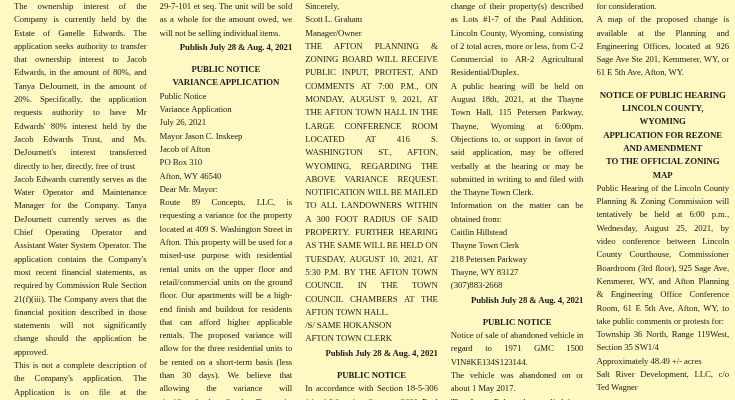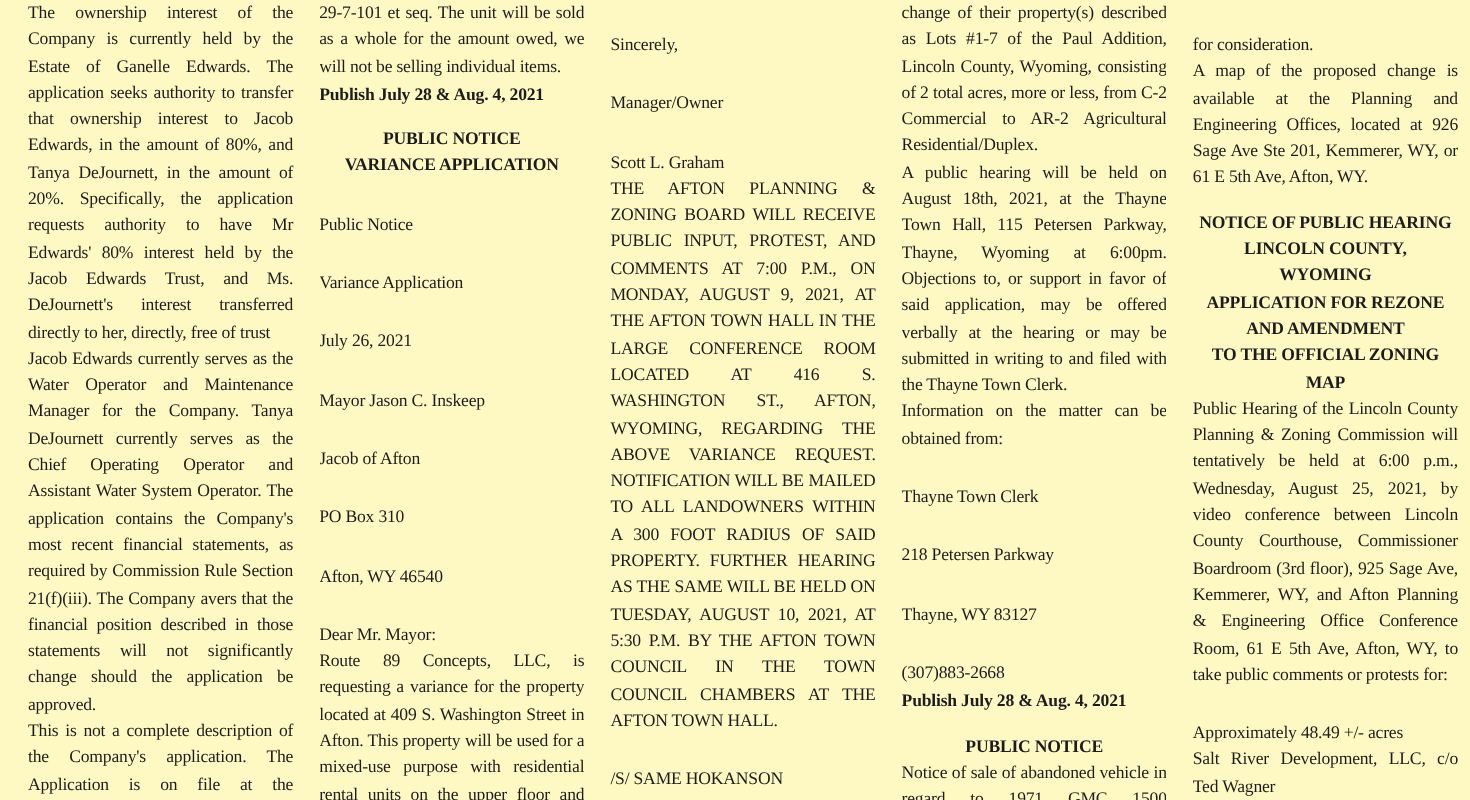--- a/index.html
+++ b/index.html
@@ -34,25 +34,24 @@
   .blk {
     margin: 0;
     padding: 0;
   }
   .para {
     text-align: justify;
     text-justify: inter-word;
   }
   .line {
     text-align: left;
-    margin-top: 16px;
   }
   .publish {
     font-weight: bold;
-    text-align: left;
+    text-align: right;
     white-space: pre-line;
     margin: 1px 0 2px 0;
   }
   .heading {
     font-weight: bold;
     text-align: center;
     white-space: pre-line;
     margin-top: 9px;
   }
 </style>
@@ -73,48 +72,50 @@
         <p class="blk line">Variance Application</p>
         <p class="blk line">July 26, 2021</p>
         <p class="blk line">Mayor Jason C. Inskeep</p>
         <p class="blk line">Jacob of Afton</p>
         <p class="blk line">PO Box 310</p>
         <p class="blk line">Afton, WY 46540</p>
         <p class="blk line">Dear Mr. Mayor:</p>
         <p class="blk para">Route 89 Concepts, LLC, is requesting a variance for the property located at 409 S. Washington Street in Afton. This property will be used for a mixed-use purpose with residential rental units on the upper floor and retail/commercial units on the ground floor. Our apartments will be a high-end finish and buildout for residents that can afford higher applicable rentals. The proposed variance will allow for the three residential units to be rented on a short-term basis (less than 30 days). We believe that allowing the variance will significantly benefit the Town, its residents, and visitors.</p>
       </div><div class="column">
         <p class="blk line">Sincerely,</p>
+        <p class="blk line">Scott L. Graham</p>
         <p class="blk line">Manager/Owner</p>
-        <p class="blk line">Scott L. Graham</p>
         <p class="blk para">THE AFTON PLANNING &amp; ZONING BOARD WILL RECEIVE PUBLIC INPUT, PROTEST, AND COMMENTS AT 7:00 P.M., ON MONDAY, AUGUST 9, 2021, AT THE AFTON TOWN HALL IN THE LARGE CONFERENCE ROOM LOCATED AT 416 S. WASHINGTON ST., AFTON, WYOMING, REGARDING THE ABOVE VARIANCE REQUEST. NOTIFICATION WILL BE MAILED TO ALL LANDOWNERS WITHIN A 300 FOOT RADIUS OF SAID PROPERTY. FURTHER HEARING AS THE SAME WILL BE HELD ON TUESDAY, AUGUST 10, 2021, AT 5:30 P.M. BY THE AFTON TOWN COUNCIL IN THE TOWN COUNCIL CHAMBERS AT THE AFTON TOWN HALL.</p>
         <p class="blk line">/S/ SAME HOKANSON</p>
         <p class="blk line">AFTON TOWN CLERK</p>
         <p class="blk publish">Publish July 28 &amp; Aug. 4, 2021</p>
         <p class="blk heading">PUBLIC NOTICE</p>
         <p class="blk para">In accordance with Section 18-5-306 (a) of Wyoming Statutes, 2021 Real Estate Subdivision Act, ESGN, LLC intends to divide a portion of the N½SE¼ of Section 10, T31N R119W, Lincoln County, Wyoming. The proposed</p>
       </div><div class="column">
         <p class="blk para">change of their property(s) described as Lots #1-7 of the Paul Addition, Lincoln County, Wyoming, consisting of 2 total acres, more or less, from C-2 Commercial to AR-2 Agricultural Residential/Duplex.</p>
         <p class="blk para">A public hearing will be held on August 18th, 2021, at the Thayne Town Hall, 115 Petersen Parkway, Thayne, Wyoming at 6:00pm. Objections to, or support in favor of said application, may be offered verbally at the hearing or may be submitted in writing to and filed with the Thayne Town Clerk.</p>
         <p class="blk para">Information on the matter can be obtained from:</p>
+        <p class="blk line">Caitlin Hillstead</p>
         <p class="blk line">Thayne Town Clerk</p>
         <p class="blk line">218 Petersen Parkway</p>
         <p class="blk line">Thayne, WY 83127</p>
         <p class="blk line">(307)883-2668</p>
         <p class="blk publish">Publish July 28 &amp; Aug. 4, 2021</p>
         <p class="blk heading">PUBLIC NOTICE</p>
         <p class="blk para">Notice of sale of abandoned vehicle in regard to 1971 GMC 1500 VIN#KE134S123144.</p>
         <p class="blk para">The vehicle was abandoned on or about 1 May 2017.</p>
         <p class="blk para">That James Roberts has applied for a title from the Lincoln County Clerk's Office.</p>
       </div><div class="column">
         <p class="blk line">for consideration.</p>
         <p class="blk para">A map of the proposed change is available at the Planning and Engineering Offices, located at 926 Sage Ave Ste 201, Kemmerer, WY, or 61 E 5th Ave, Afton, WY.</p>
         <p class="blk heading">NOTICE OF PUBLIC HEARING
 LINCOLN COUNTY,
 WYOMING
 APPLICATION FOR REZONE
 AND AMENDMENT
 TO THE OFFICIAL ZONING
 MAP</p>
         <p class="blk para">Public Hearing of the Lincoln County Planning &amp; Zoning Commission will tentatively be held at 6:00 p.m., Wednesday, August 25, 2021, by video conference between Lincoln County Courthouse, Commissioner Boardroom (3rd floor), 925 Sage Ave, Kemmerer, WY, and Afton Planning &amp; Engineering Office Conference Room, 61 E 5th Ave, Afton, WY, to take public comments or protests for:</p>
+        <p class="blk para">Township 36 North, Range 119West, Section 35 SW1/4</p>
         <p class="blk line">Approximately 48.49 +/- acres</p>
         <p class="blk para">Salt River Development, LLC, c/o Ted Wagner</p>
       </div></div>
 </div>
 
 </body></html>

